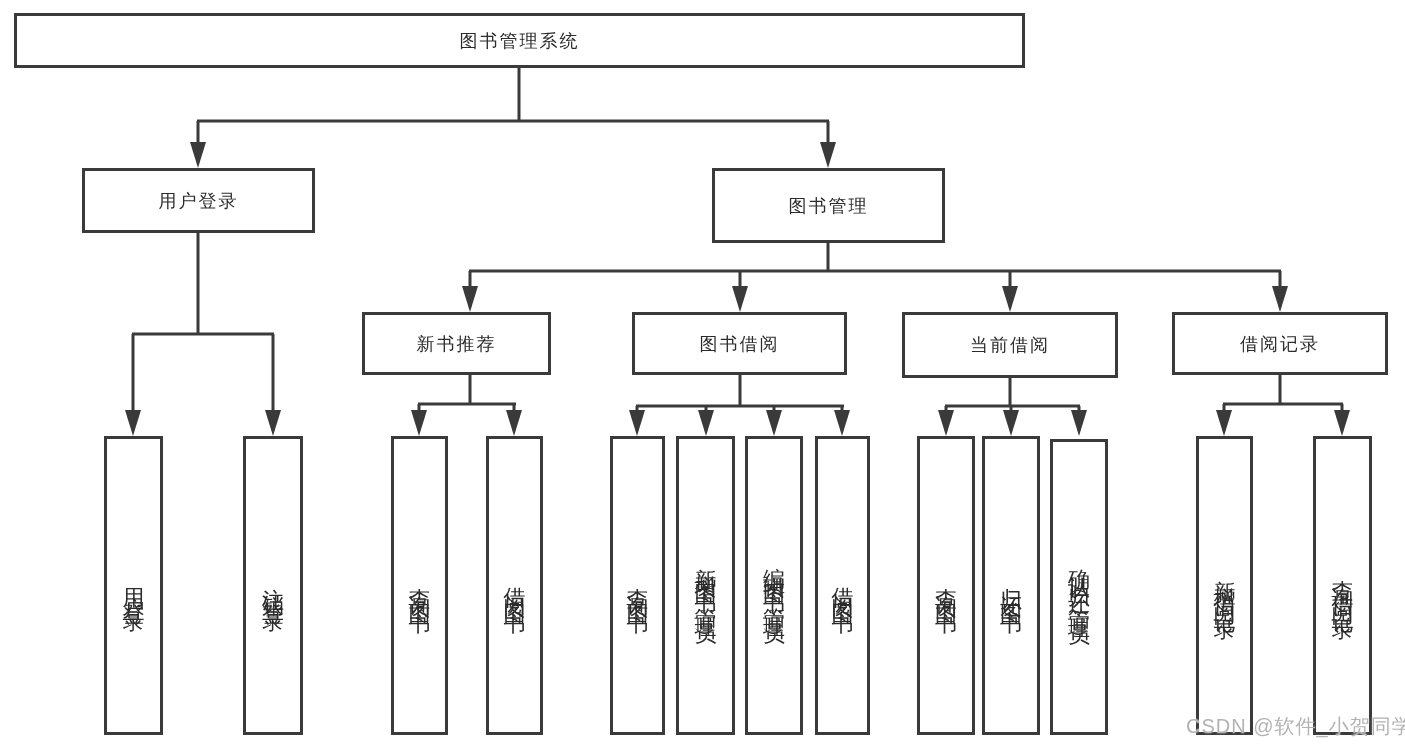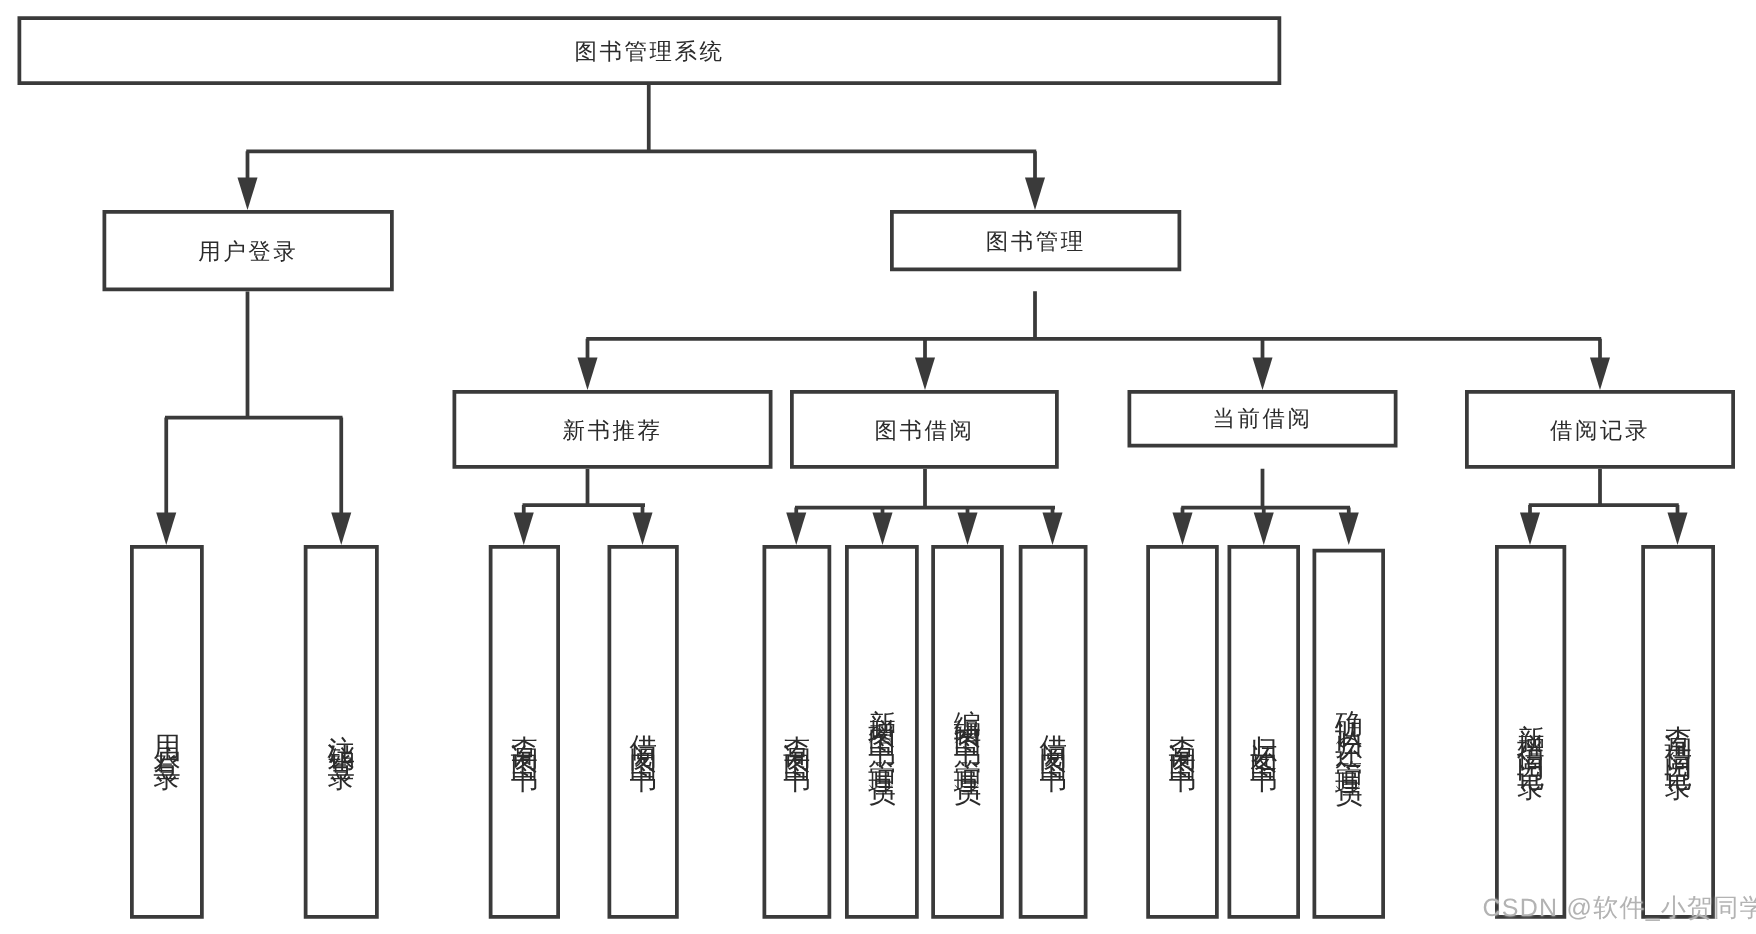--- a/index.html
+++ b/index.html
@@ -107,25 +107,25 @@
     <g stroke="#3a3a3a" stroke-width="3" fill="#3a3a3a">
       <path d="M1280 375 V404 M1223 404 H1343 M1224 404 V416 M1342 404 V416" fill="none"></path>
       <polygon points="1216,410 1232,410 1224,436" stroke="none"></polygon>
       <polygon points="1334,410 1350,410 1342,436" stroke="none"></polygon>
     </g>
   </svg>
 
   <div class="box" style="left:14px; top:13px; width:1011px; height:55px;">图书管理系统</div>
 
   <div class="box" style="left:82px; top:168px; width:233px; height:65px;">用户登录</div>
-  <div class="box" style="left:712px; top:168px; width:233px; height:49px;">图书管理</div>
+  <div class="box" style="left:712px; top:168px; width:233px; height:75px;">图书管理</div>
 
-  <div class="box" style="left:362px; top:312px; width:256px; height:63px;">新书推荐</div>
+  <div class="box" style="left:362px; top:312px; width:189px; height:63px;">新书推荐</div>
   <div class="box" style="left:632px; top:312px; width:215px; height:63px;">图书借阅</div>
-  <div class="box" style="left:902px; top:312px; width:216px; height:46px;">当前借阅</div>
+  <div class="box" style="left:902px; top:312px; width:216px; height:66px;">当前借阅</div>
   <div class="box" style="left:1172px; top:312px; width:216px; height:63px;">借阅记录</div>
 
   <div class="vbox" style="left:104px; top:436px; width:59px; height:299px;">
     <span class="vtext">用户登录</span>
   </div>
   <div class="vbox" style="left:243px; top:436px; width:60px; height:299px;">
     <span class="vtext">注销登录</span>
   </div>
 
   <div class="vbox" style="left:391px; top:436px; width:57px; height:299px;">

